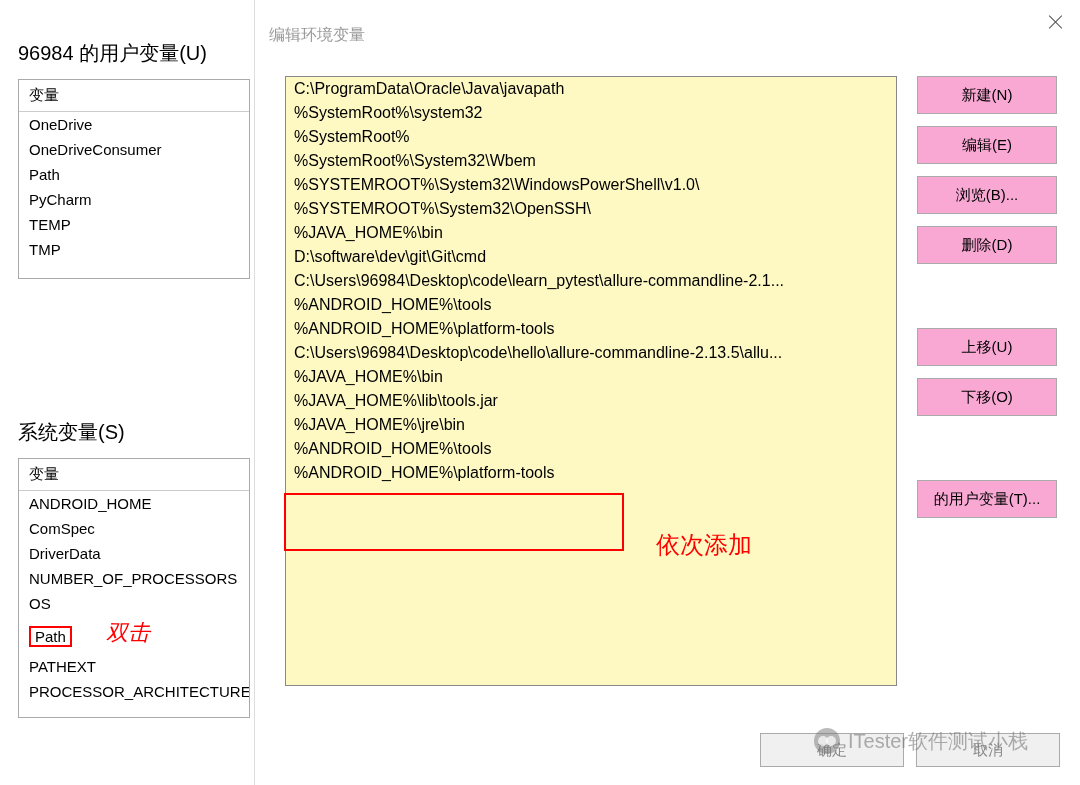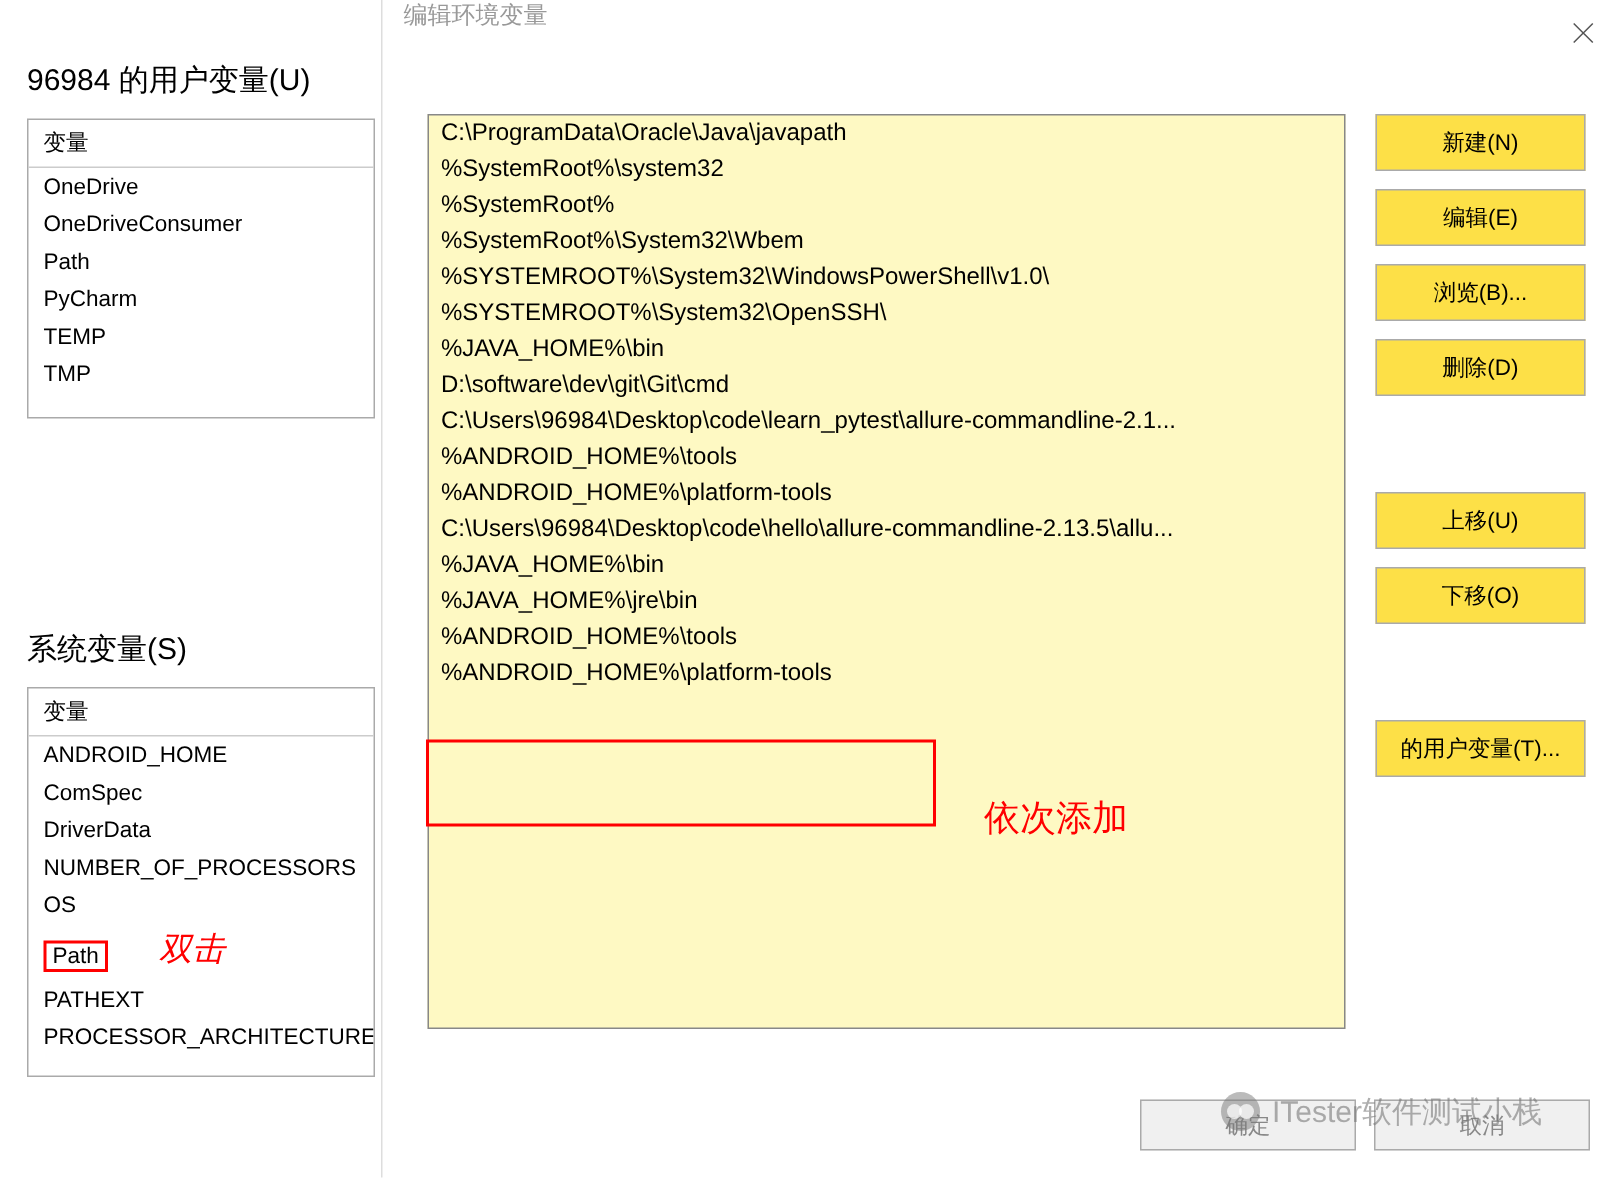--- a/index.html
+++ b/index.html
@@ -62,21 +62,21 @@
       position: absolute;
       left: 254px; top: 0;
       width: 826px;
       height: 785px;
       background: #fff;
       border-left: 1px solid #ddd;
     }
     .dialog-titlebar {
       height: 46px;
       display: flex;
-      align-items: flex-start;
+      align-items: flex-end;
       padding-left: 14px;
       color: #999;
       font-size: 16px;
     }
     .dialog-close {
       position: absolute;
       right: 14px; top: 12px;
       width: 20px; height: 20px;
       cursor: pointer;
     }
@@ -120,21 +120,21 @@
     }
     .btn-col {
       display: flex;
       flex-direction: column;
       gap: 12px;
       width: 140px;
     }
     .win-btn {
       height: 38px;
       border: 1px solid #aaa;
-      background: #fde047;
+      background: #f9a8d4;
       font-size: 15px;
       cursor: pointer;
       display: flex;
       align-items: center;
       justify-content: center;
     }
     .btn-gap { height: 40px; }
     .dialog-footer {
       position: absolute;
       bottom: 18px; right: 20px;
@@ -230,20 +230,21 @@
       <div class="path-item">%SystemRoot%\System32\Wbem</div>
       <div class="path-item">%SYSTEMROOT%\System32\WindowsPowerShell\v1.0\</div>
       <div class="path-item">%SYSTEMROOT%\System32\OpenSSH\</div>
       <div class="path-item">%JAVA_HOME%\bin</div>
       <div class="path-item">D:\software\dev\git\Git\cmd</div>
       <div class="path-item">C:\Users\96984\Desktop\code\learn_pytest\allure-commandline-2.1...</div>
       <div class="path-item">%ANDROID_HOME%\tools</div>
       <div class="path-item">%ANDROID_HOME%\platform-tools</div>
       <div class="path-item">C:\Users\96984\Desktop\code\hello\allure-commandline-2.13.5\allu...</div>
       <div class="path-item">%JAVA_HOME%\bin</div>
+      <div class="path-item">%JAVA_HOME%\lib\tools.jar</div>
       <div class="path-item">%JAVA_HOME%\jre\bin</div>
       <div class="path-item">%ANDROID_HOME%\tools</div>
       <div class="path-item">%ANDROID_HOME%\platform-tools</div>
 
       <div class="red-box" style="left:-2px; top:416px; width:340px; height:58px;"></div>
       <div class="red-annotation" style="left:370px; top:452px;">依次添加</div>
     </div>
 
     <div class="btn-col">
       <button class="win-btn">新建(N)</button>

